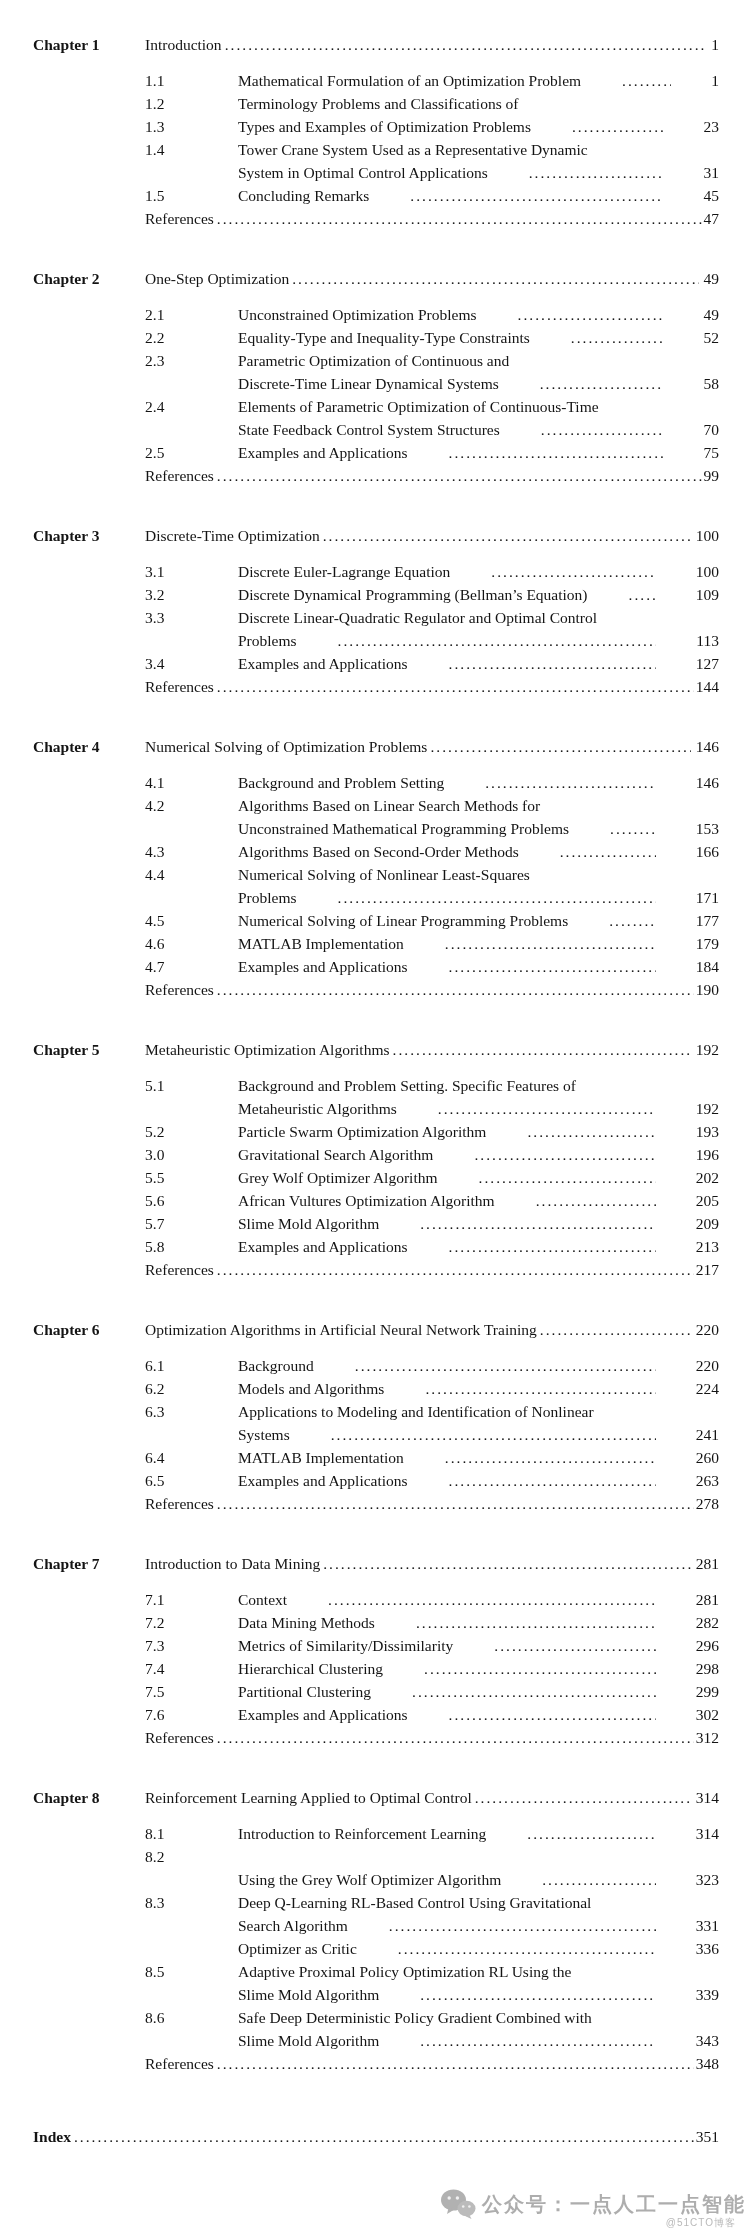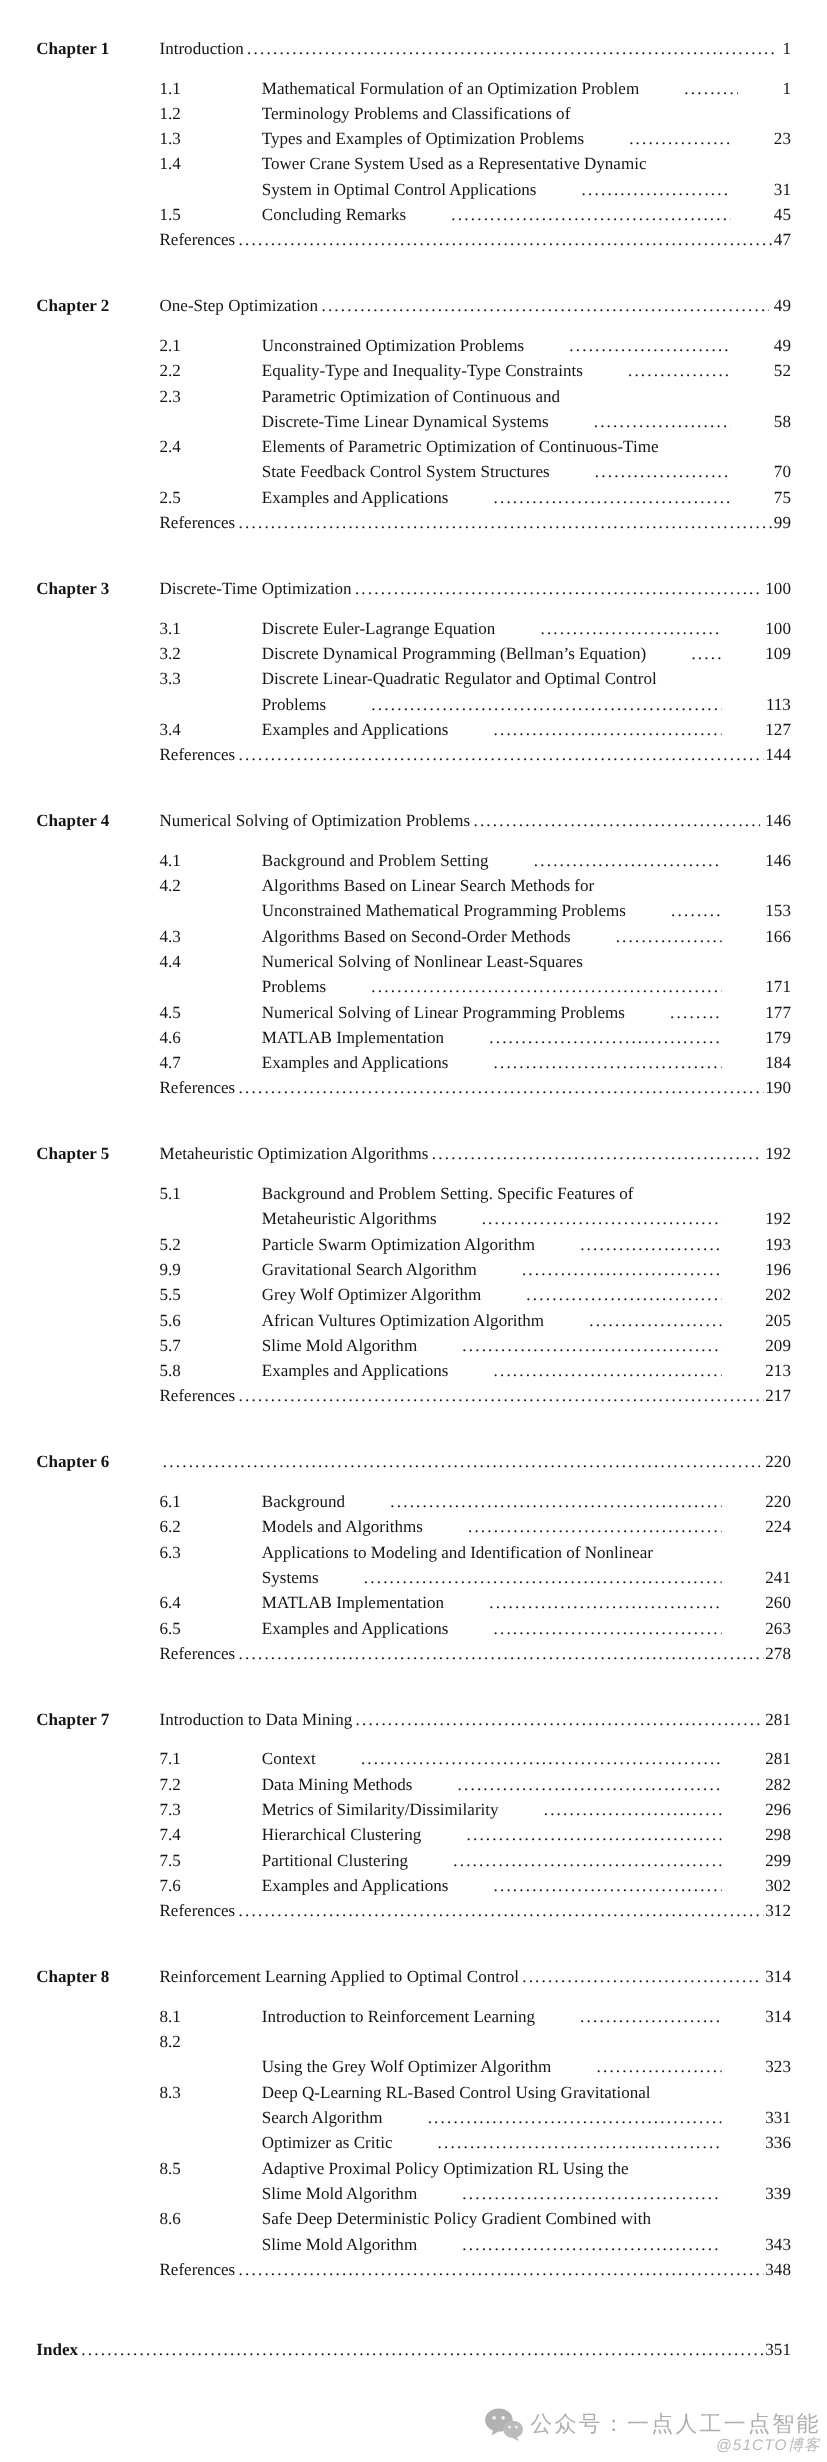--- a/index.html
+++ b/index.html
@@ -28,36 +28,35 @@
     letter-spacing:2px;
   }
   .page-num{ white-space:nowrap; padding-left:2px; }
   .chap-row .page-num{ padding-left:5px; }
 
   .index-row{ margin-top:50px; display:flex; align-items:baseline; }
   .index-label{ font-weight:bold; white-space:nowrap; }
 
   .wm{
     position:absolute; left:440px; top:2188px;
-    display:flex; align-items:center; pointer-events:none;
+    display:flex; align-items:center; pointer-events:none;font-weight:bold;
   }
   .wm-icon{ opacity:.78; margin-right:6px; }
   .wm-text{
     font-size:20px; letter-spacing:2px;
     color:rgba(122,122,122,0.62);
     font-family:"Liberation Sans","DejaVu Sans",sans-serif;
     white-space:nowrap;
   }
   .wm-badge{
-    position:absolute; right:6px; top:2211px;
-    font-size:14px; letter-spacing:1px;
+    position:absolute; right:16px; top:2211px;
+    font-size:10px; letter-spacing:1px;
     color:rgba(168,168,168,0.8);
     font-family:"Liberation Sans","DejaVu Sans",sans-serif;
     pointer-events:none;
-    font-style:italic;
   }
 </style>
 </head>
 <body>
 
 <div class="page">
 
   <div id="toc">
       <div class="chapter">
         <div class="row chap-row">
@@ -285,21 +284,21 @@
             <span class="leader"></span>
             <span class="page-num">192</span>
           </div>
           <div class="row sec-row">
             <span class="sec-num">5.2</span>
             <span class="title">Particle Swarm Optimization Algorithm</span>
             <span class="leader"></span>
             <span class="page-num">193</span>
           </div>
           <div class="row sec-row">
-            <span class="sec-num">9.9</span>
+            <span class="sec-num">3.0</span>
             <span class="title">Gravitational Search Algorithm</span>
             <span class="leader"></span>
             <span class="page-num">196</span>
           </div>
           <div class="row sec-row">
             <span class="sec-num">5.5</span>
             <span class="title">Grey Wolf Optimizer Algorithm</span>
             <span class="leader"></span>
             <span class="page-num">202</span>
           </div>
@@ -324,20 +323,21 @@
           <div class="row ref-row">
             <span class="title">References</span>
             <span class="leader"></span>
             <span class="page-num">217</span>
           </div>
         </div>
       </div>
       <div class="chapter">
         <div class="row chap-row">
           <span class="chap-label">Chapter 6</span>
+          <span class="title">Optimization Algorithms in Artificial Neural Network Training</span>
           <span class="leader chap-leader"></span>
           <span class="page-num">220</span>
         </div>
         <div class="sections">
           <div class="row sec-row">
             <span class="sec-num">6.1</span>
             <span class="title">Background</span>
             <span class="leader"></span>
             <span class="page-num">220</span>
           </div>

